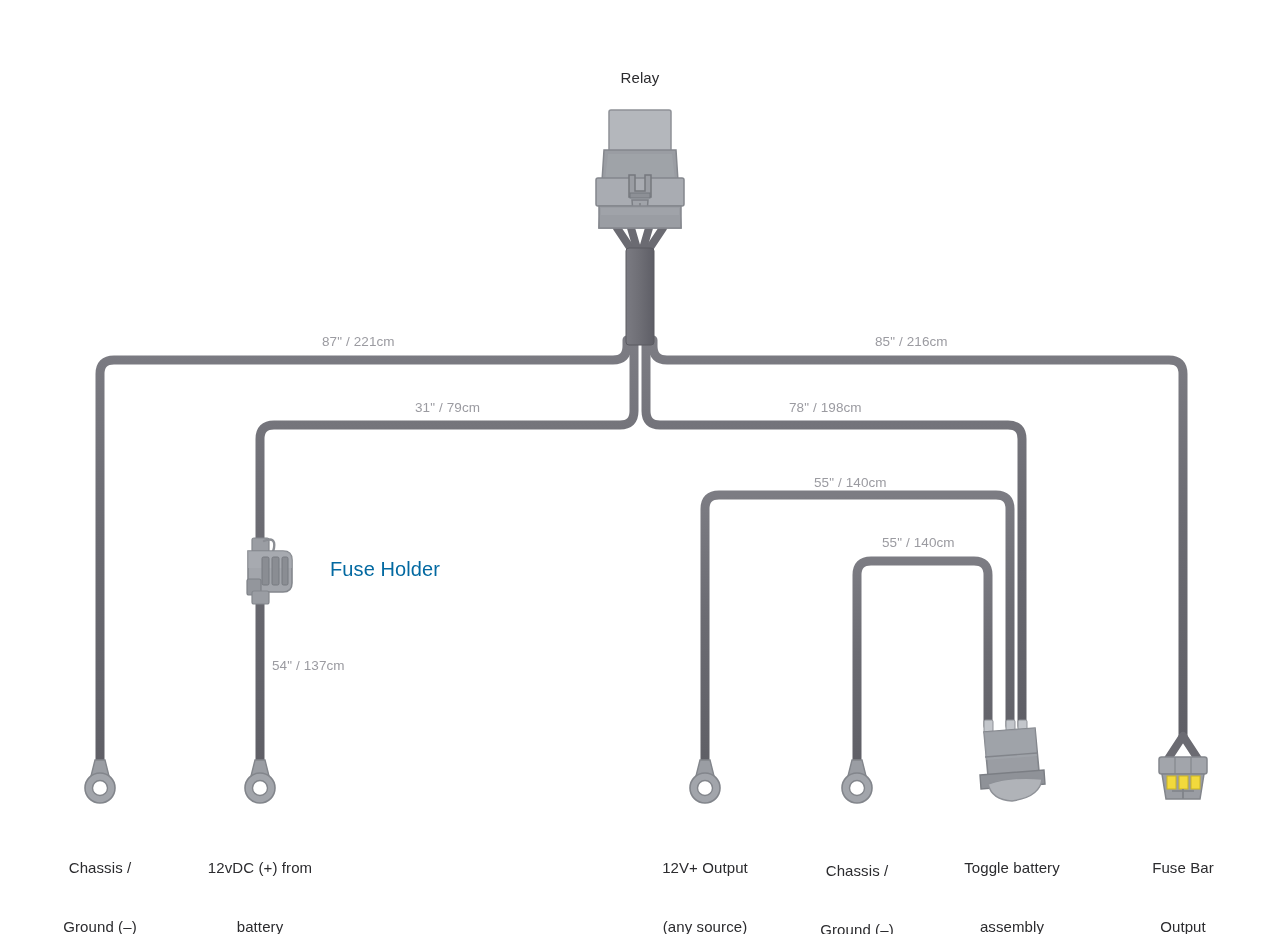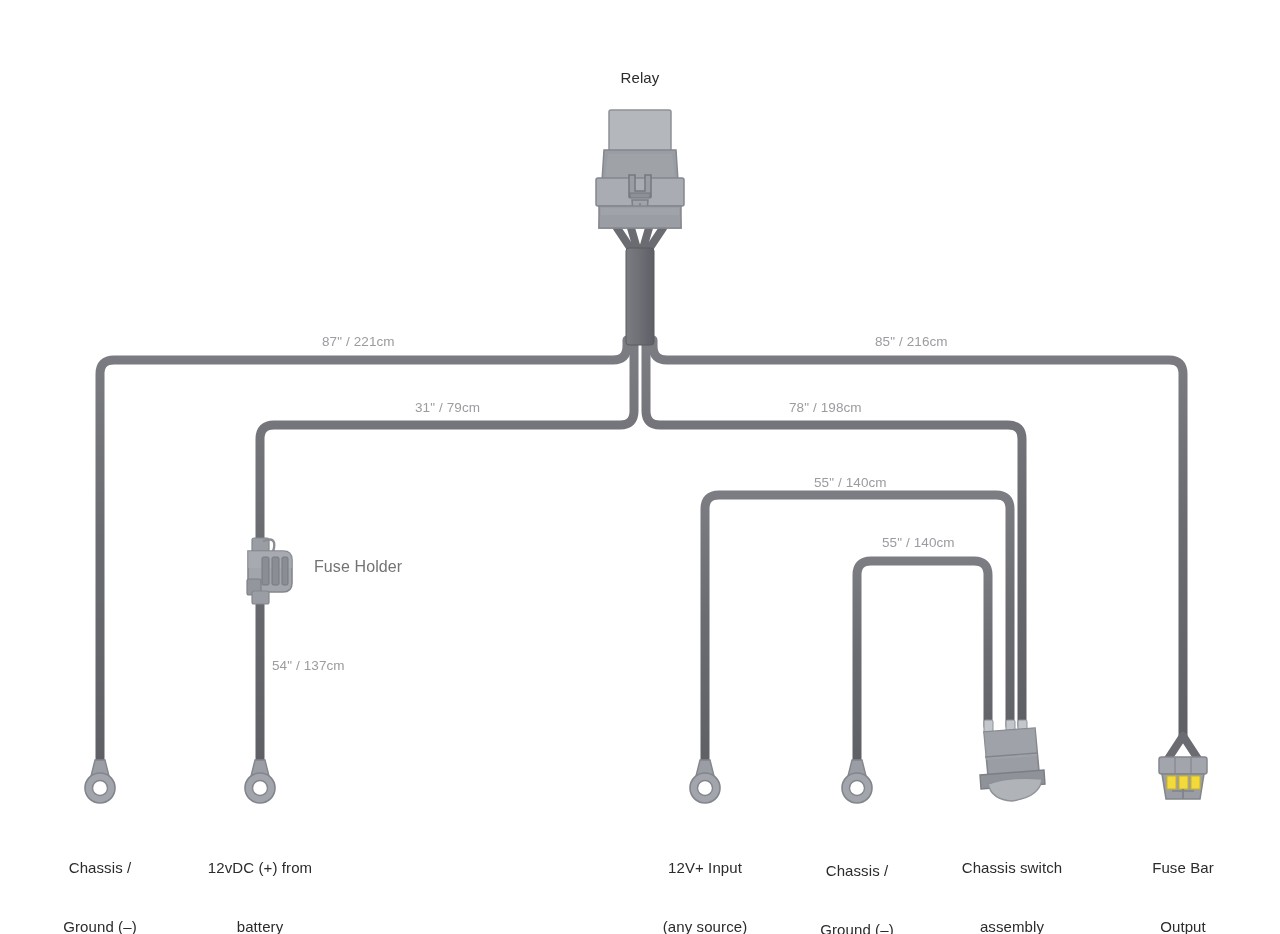--- a/index.html
+++ b/index.html
@@ -23,23 +23,24 @@
     color:#9b9ba1;
     letter-spacing:.1px;
   }
   .term{
     font-size:15px;
     color:#2b2b2e;
     text-align:center;
     letter-spacing:.1px;
   }
   .comp{
-    font-size:16px;
-    color:#737373;
-    letter-spacing:.1px;
+    font-size:20px;
+    color:#0369a1;
+    letter-spacing:.1px;
+    margin-left:16px;
   }
   .title{
     font-size:15px;
     color:#2b2b2e;
     text-align:center;
     letter-spacing:.1px;
   }
 </style>
 </head>
 <body>
@@ -173,29 +174,29 @@
 
   <div class="lbl term" style="left:20px;top:818px;width:160px;">
     <div>Chassis /</div>
     <div>Ground (–)</div>
   </div>
   <div class="lbl term" style="left:180px;top:818px;width:160px;">
     <div>12vDC (+) from</div>
     <div>battery</div>
   </div>
   <div class="lbl term" style="left:625px;top:818px;width:160px;">
-    <div>12V+ Input</div>
+    <div>12V+ Output</div>
     <div>(any source)</div>
   </div>
   <div class="lbl term" style="left:777px;top:821px;width:160px;">
     <div>Chassis /</div>
     <div>Ground (–)</div>
   </div>
   <div class="lbl term" style="left:932px;top:818px;width:160px;">
-    <div>Chassis switch</div>
+    <div>Toggle battery</div>
     <div>assembly</div>
   </div>
   <div class="lbl term" style="left:1103px;top:818px;width:160px;">
     <div>Fuse Bar</div>
     <div>Output</div>
   </div>
 
 </div>
 
 </body></html>

